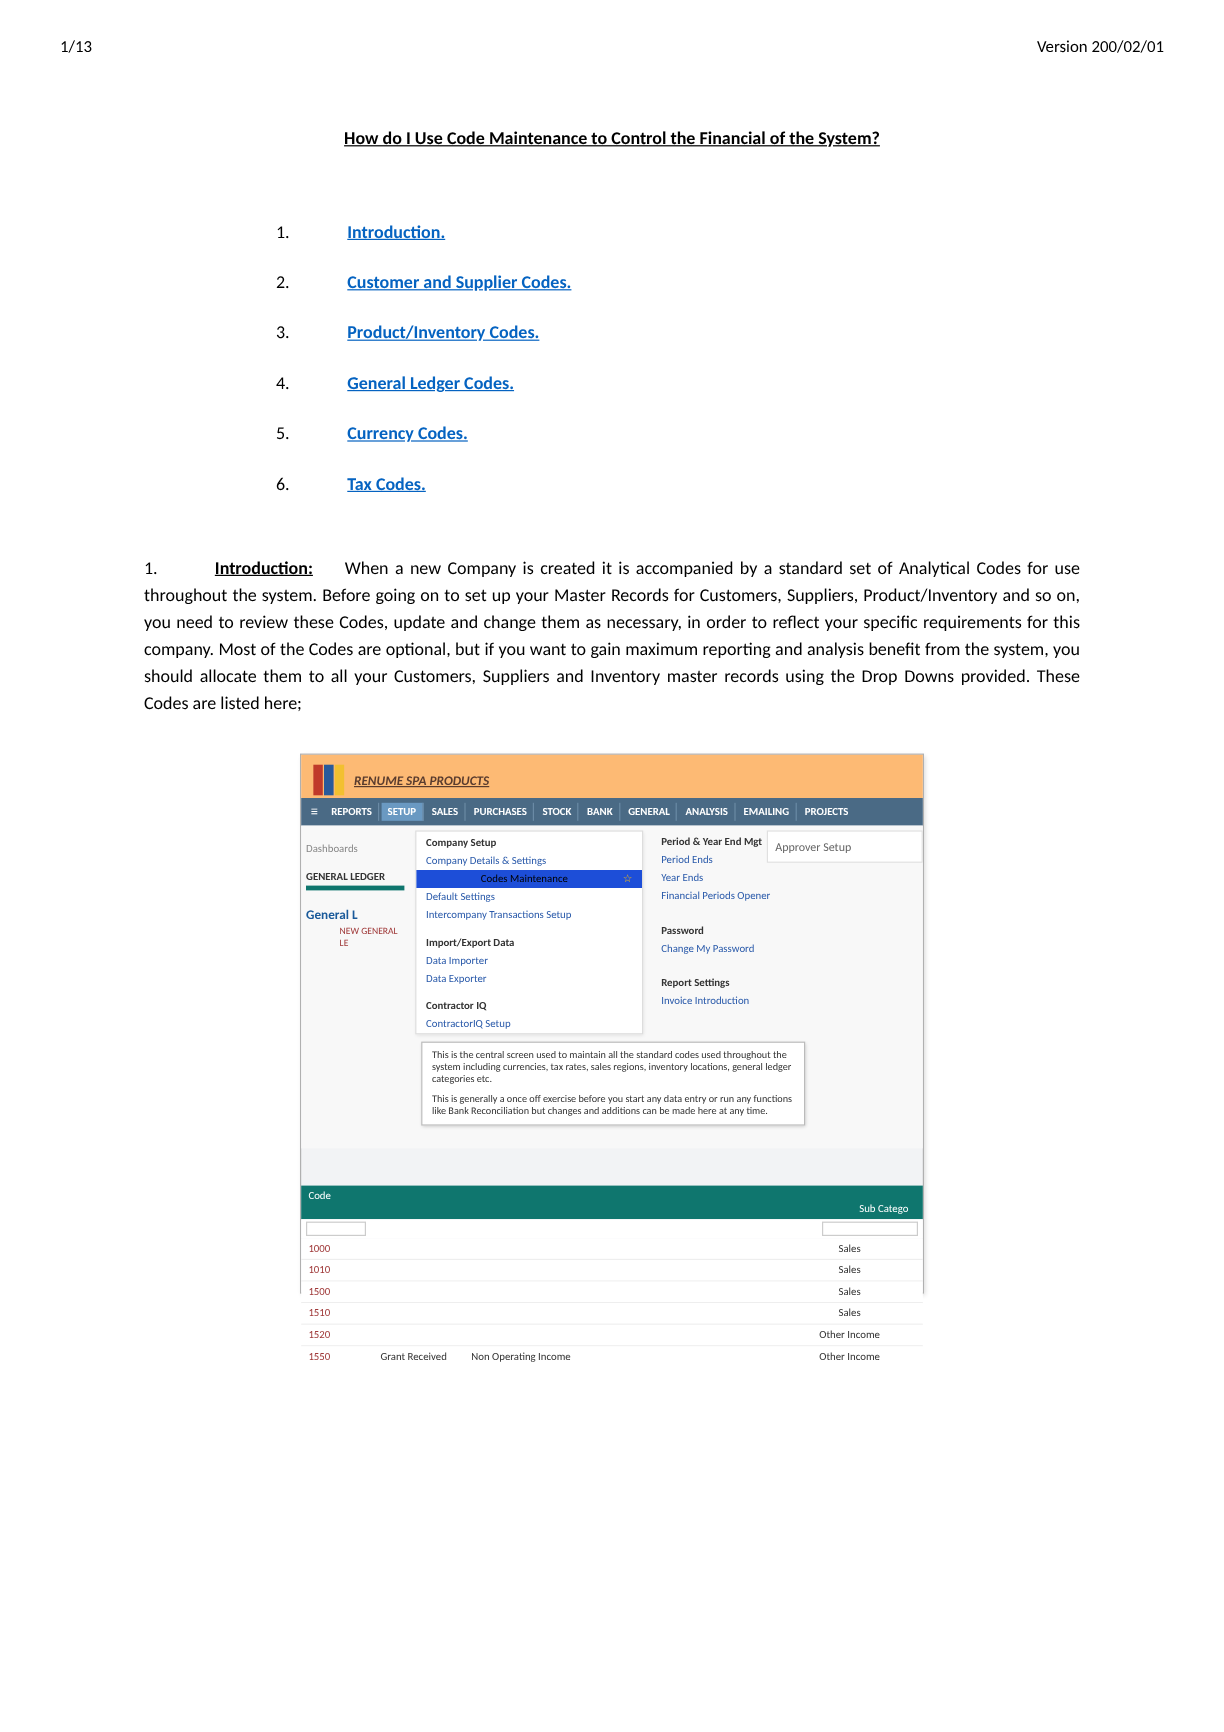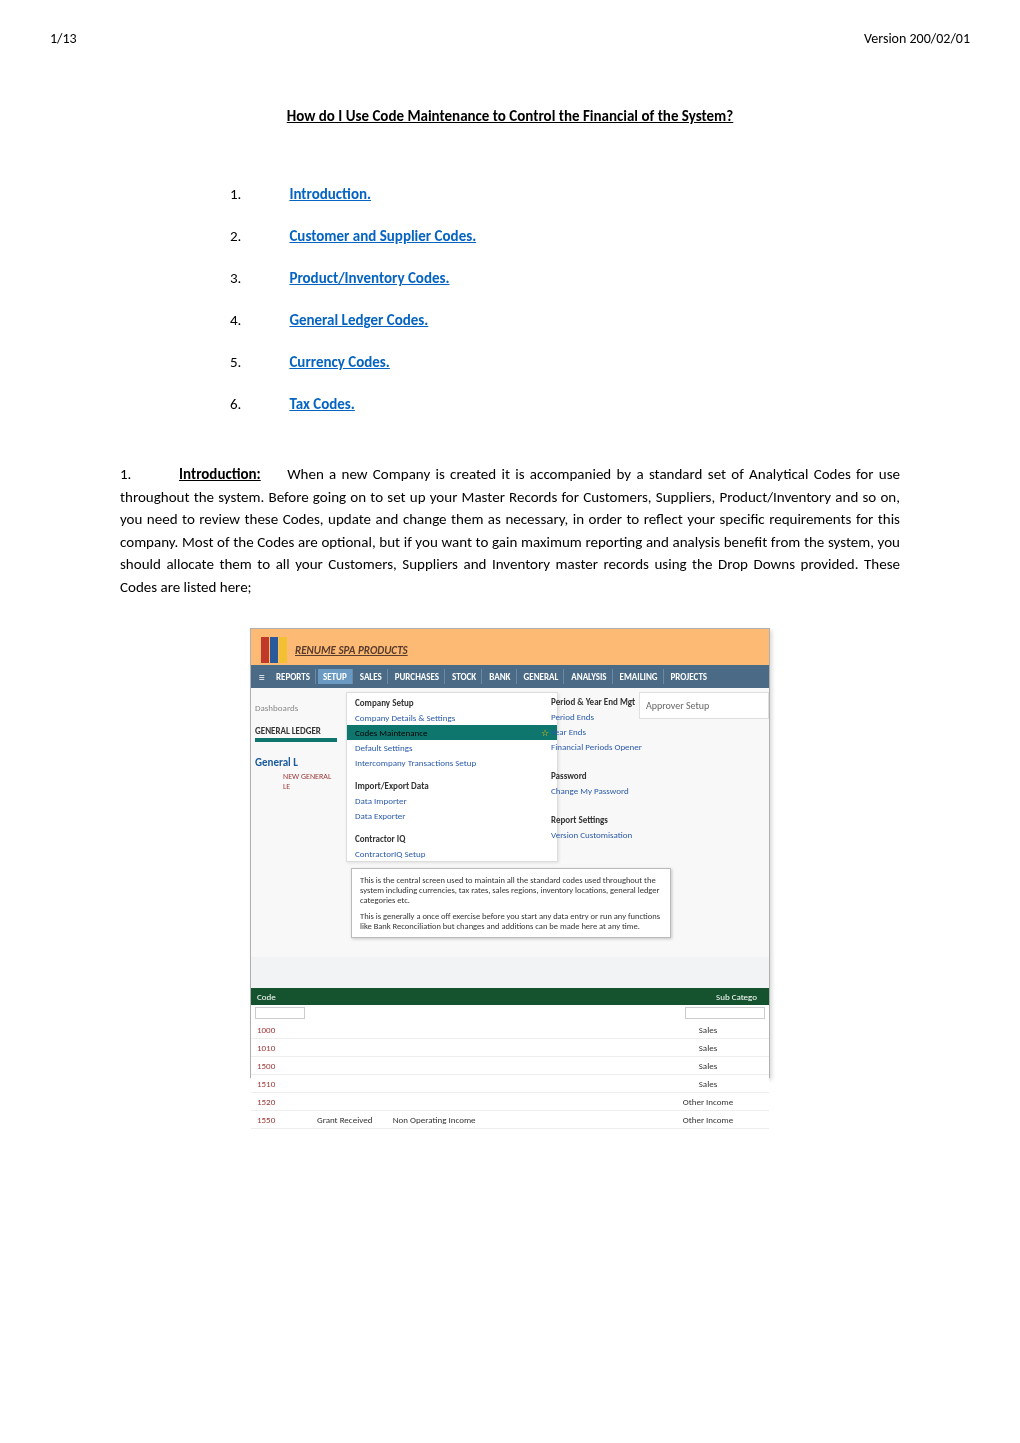--- a/index.html
+++ b/index.html
@@ -113,38 +113,39 @@
     .ss-leftcol .lbl { color: #888; margin: 8px 0 4px 0; }
     .ss-leftcol .lbl-dark { color: #333; font-weight: bold; margin: 12px 0 4px 0; border-bottom: 4px solid #0f766e; padding-bottom: 2px;}
     .ss-leftcol .gl-head { color: #1a5a9a; font-weight: bold; font-size: 11px; margin-top: 14px; }
     .ss-leftcol .gl-sub { color: #a03a3a; font-size: 8px; margin-top: 2px; margin-left: 28px; }
     .ss-dropdown {
       position: absolute;
       left: 95px;
       top: 4px;
       background: #fff;
       border: 1px solid #ddd;
-      width: 212px;
+      width: 190px;
       font-size: 9px;
       box-shadow: 1px 1px 3px rgba(0,0,0,0.1);
       z-index: 2;
     }
     .ss-dropdown .dd-head {
       font-weight: bold;
       color: #333;
       padding: 4px 8px 2px 8px;
     }
     .ss-dropdown .dd-link {
       color: #2a5aaa;
       padding: 2px 8px;
       display: block;
     }
     .ss-dropdown .dd-link.highlight {
-      background: #0f766e;
+      background: #1d4ed8;
       color: #000;
+      text-align: center;
     }
     .ss-dropdown .dd-star {
       float: right;
       color: #ffc107;
     }
     .ss-col2 {
       position: absolute;
       left: 300px;
       top: 4px;
       width: 160px;
@@ -176,25 +177,26 @@
       font-size: 8.5px;
       color: #333;
       z-index: 3;
       box-shadow: 1px 1px 3px rgba(0,0,0,0.2);
     }
     .ss-table-area {
       margin-top: 160px;
       width: 100%;
     }
     .ss-code-header {
-      background: #14532d;
+      background: #0f766e;
       color: #fff;
       font-size: 9px;
       padding: 3px 6px;
       display: flex;
+      flex-direction: column;
     }
     .ss-code-header .c1 { width: 60px; }
     .ss-code-header .c2 { flex: 1; text-align: right; padding-right: 6px; }
     .ss-filter-row {
       background: #fff;
       padding: 2px 4px;
       display: flex;
     }
     .ss-filter-input {
       border: 1px solid #ccc;
@@ -306,21 +308,21 @@
     </div>
 
     <div class="ss-col2">
       <div class="dd-head">Period &amp; Year End Mgt</div>
       <span class="dd-link">Period Ends</span>
       <span class="dd-link">Year Ends</span>
       <span class="dd-link">Financial Periods Opener</span>
       <div class="dd-head" style="margin-top:12px">Password</div>
       <span class="dd-link">Change My Password</span>
       <div class="dd-head" style="margin-top:12px">Report Settings</div>
-      <span class="dd-link">Version Customisation</span>
+      <span class="dd-link">Invoice Introduction</span>
     </div>
 
     <div class="ss-approver">Approver Setup</div>
 
     <div class="ss-tooltip">
       <p>This is the central screen used to maintain all the standard codes used throughout the system including currencies, tax rates, sales regions, inventory locations, general ledger categories etc.</p>
       <p style="margin-top:6px">This is generally a once off exercise before you start any data entry or run any functions like Bank Reconciliation but changes and additions can be made here at any time.</p>
     </div>
 
     <div class="ss-table-area" style="position:absolute; left:0; right:0; top:140px;">

